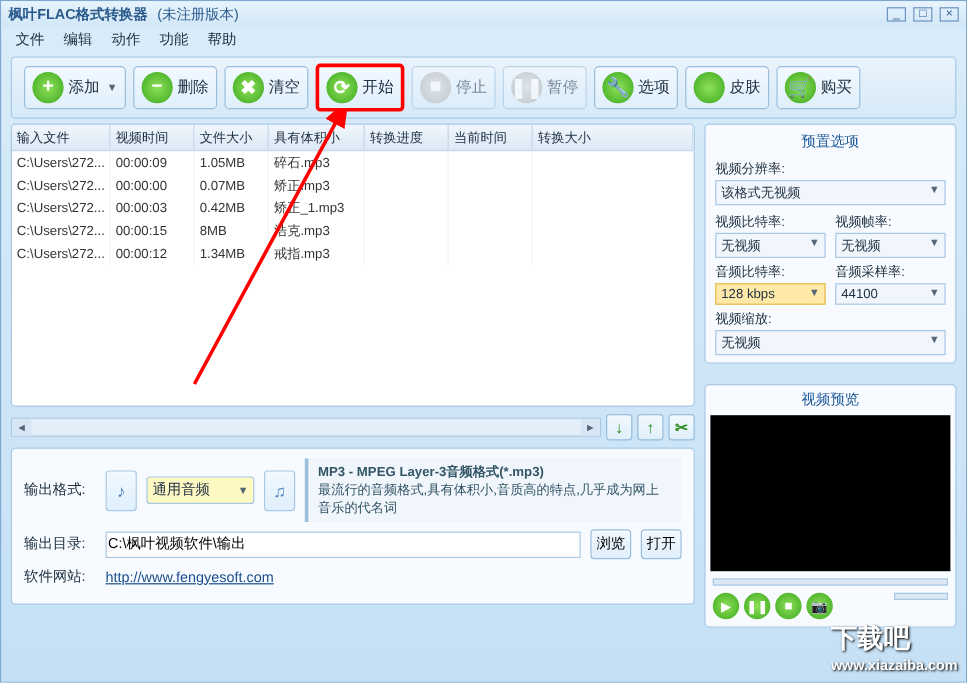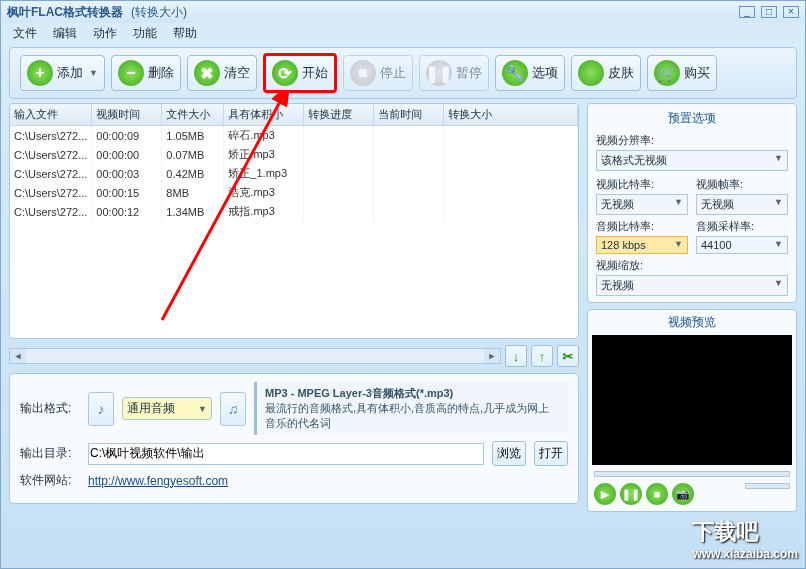--- a/index.html
+++ b/index.html
@@ -15,21 +15,21 @@
 .toolbar { height: 52px; display: flex; align-items: center; gap: 6px; padding: 4px 10px; border: 1px solid #a9c8e4; margin: 4px 8px; border-radius: 4px; background: linear-gradient(#eaf4fc, #d6e9f8); }
 .tbtn { display: flex; align-items: center; gap: 4px; padding: 4px 6px; border: 1px solid #9bbedd; border-radius: 4px; background: linear-gradient(#f2f9ff, #dfeffb); cursor: pointer; font-size: 13px; color: #234; min-width: 60px; }
 .tbtn .iconcirc { width: 26px; height: 26px; border-radius: 50%; display: flex; align-items: center; justify-content: center; color: #fff; font-weight: bold; font-size: 16px; }
 .ic-green { background: radial-gradient(#8ee05a, #3aa81c); }
 .ic-gray { background: radial-gradient(#ddd, #aaa); }
 .tbtn.disabled { opacity: .55; }
 .tbtn.highlighted { border: 3px solid #ff0000; }
 .dropdown-arrow { font-size: 9px; color: #567; margin-left: 2px; }
 .main { display: flex; gap: 8px; padding: 0 8px; }
 .left { flex: 1; display: flex; flex-direction: column; gap: 6px; }
-.right { width: 210px; display: flex; flex-direction: column; gap: 6px; }
+.right { width: 210px; display: flex; flex-direction: column; gap: 17px; }
 .panel { border: 1px solid #a9c8e4; border-radius: 4px; background: #f7fbff; }
 .table-container { height: 236px; background: #fff; border: 1px solid #a9c8e4; border-radius: 4px; overflow: hidden; position: relative; }
 table { width: 100%; border-collapse: collapse; font-size: 11px; }
 th { background: linear-gradient(#f0f6fc, #dce9f5); border-right: 1px solid #c4d8ea; border-bottom: 1px solid #c4d8ea; padding: 3px 4px; text-align: left; color: #234; font-weight: normal; }
 td { padding: 2px 4px; border-right: 1px solid #eef4fa; color: #333; white-space: nowrap; overflow: hidden; }
 .scrollrow { height: 22px; display: flex; align-items: center; gap: 4px; }
 .hscroll { flex: 1; height: 16px; background: #e4eef8; border: 1px solid #a9c8e4; position: relative; }
 .hscroll::before, .hscroll::after { content: '◄'; position: absolute; width: 16px; height: 14px; background: #d6e6f5; text-align: center; font-size: 9px; line-height: 14px; color: #567; }
 .hscroll::after { content: '►'; right: 0; }
 .sqbtn { width: 22px; height: 22px; border: 1px solid #9bbedd; border-radius: 3px; background: linear-gradient(#f2f9ff, #dfeffb); cursor: pointer; display: flex; align-items: center; justify-content: center; font-size: 13px; color: #2a8c1a; font-weight: bold; }
@@ -62,21 +62,21 @@
 .watermark small { font-size: 12px; display: block; text-align: center; }
 .red-arrow { position: absolute; left: 152px; top: 90px; width: 150px; height: 240px; pointer-events: none; }
 .notebtn { width:26px; height:34px; display:flex; align-items:center; justify-content:center; border:1px solid #a9c8e4; border-radius:3px; background:linear-gradient(#f2f9ff,#dfeffb); font-size:14px; color:#4a80c0; }
 </style>
 </head>
 <body>
 
 <div class="window">
   <div class="titlebar">
     <span class="title-main">枫叶FLAC格式转换器</span>
-    <span class="title-sub">(转换大小)</span>
+    <span class="title-sub">(未注册版本)</span>
     <div class="ctrls">
       <span>_</span>
       <span>□</span>
       <span>×</span>
     </div>
   </div>
 
   <div class="menubar">
     <span>文件</span>
     <span>编辑</span>

